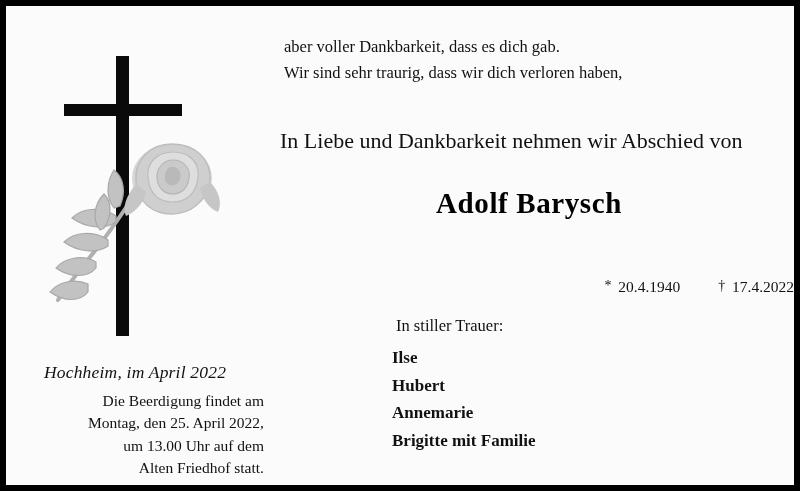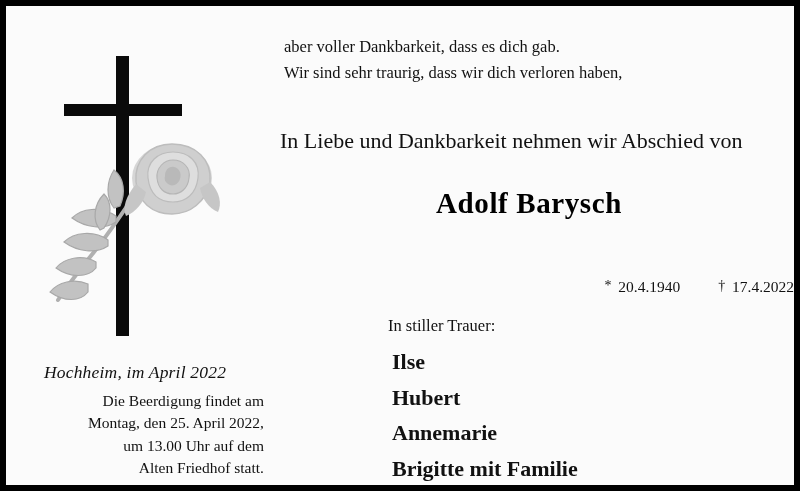--- a/index.html
+++ b/index.html
@@ -117,30 +117,30 @@
     margin-right: 34px;
   }
   .dates .sym {
     font-size: 14px;
     position: relative;
     top: -2px;
     margin-right: 3px;
   }
   .mourning-title {
     position: absolute;
-    left: 124px;
+    left: 132px;
     top: 310px;
     font-size: 16.5px;
     color: #111111;
   }
   .mourners {
     position: absolute;
     left: 128px;
     top: 338px;
-    font-size: 22px;
+    font-size: 17px;
     font-weight: bold;
     line-height: 1.62;
     color: #111111;
   }
   .mourners div {
     white-space: nowrap;
   }
 </style>
 </head>
 <body>

